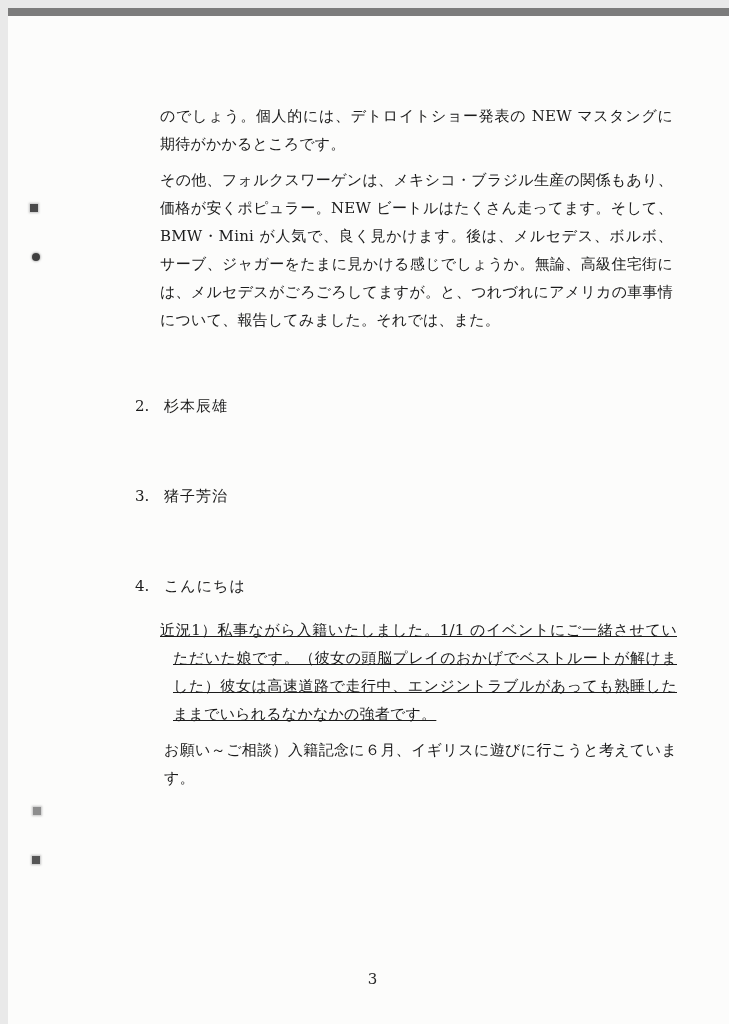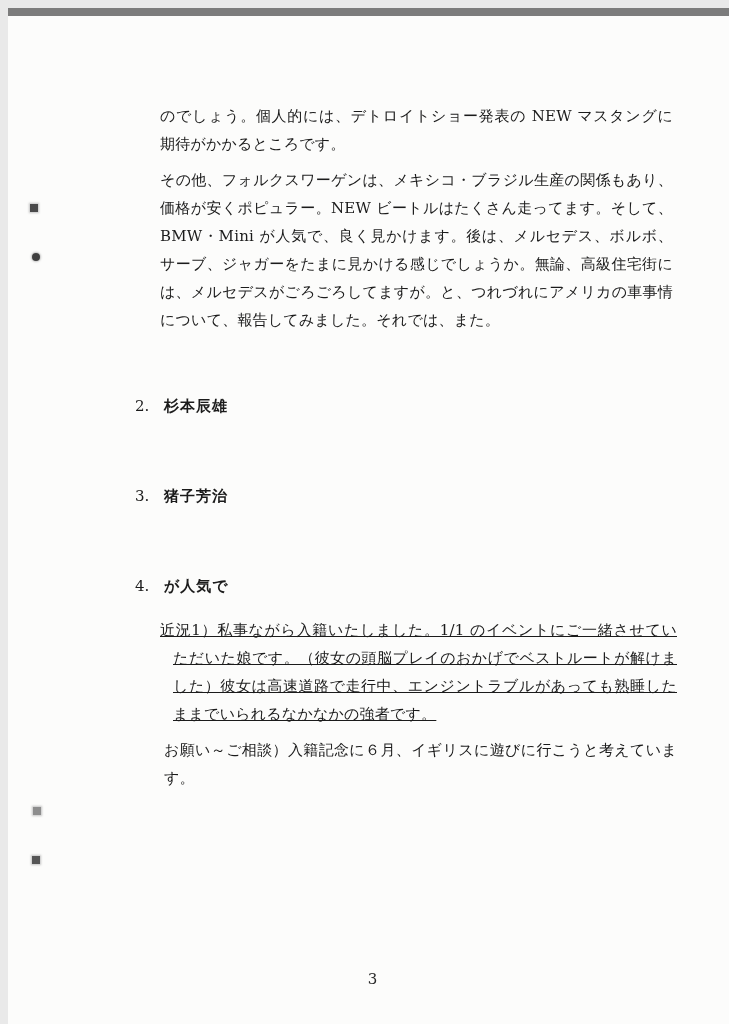--- a/index.html
+++ b/index.html
@@ -62,21 +62,21 @@
 
   .member-section { margin-top: 38px; }
 
   .sec-header {
     display: flex;
     font-size: 15px;
     line-height: 28px;
     font-weight: normal;
   }
   .sec-num { width: 29px; }
-  .sec-name { font-weight: bold; letter-spacing: 1px; }
+  .sec-name { font-weight: normal; letter-spacing: 1px; }
 
   .page-footer {
     position: absolute;
     top: 957px;
     left: 0;
     width: 729px;
     text-align: center;
   }
   .page-number {
     font-size: 15px;
@@ -112,21 +112,21 @@
     <section class="member-section">
       <h2 class="sec-header">
         <span class="sec-num">3.</span>
         <span class="sec-name">猪子芳治</span>
       </h2>
     </section>
 
     <section class="member-section">
       <h2 class="sec-header">
         <span class="sec-num">4.</span>
-        <span class="sec-name">が人気で</span>
+        <span class="sec-name">こんにちは</span>
       </h2>
       <div class="sec-body">
         <p class="body-text hang">近況1）私事ながら入籍いたしました。1/1 のイベントにご一緒させていただいた娘です。（彼女の頭脳プレイのおかげでベストルートが解けました）彼女は高速道路で走行中、エンジントラブルがあっても熟睡したままでいられるなかなかの強者です。</p>
         <p class="body-text">お願い～ご相談）入籍記念に６月、イギリスに遊びに行こうと考えています。</p>
       </div>
     </section>
 
   </main>
 
   <footer class="page-footer">

